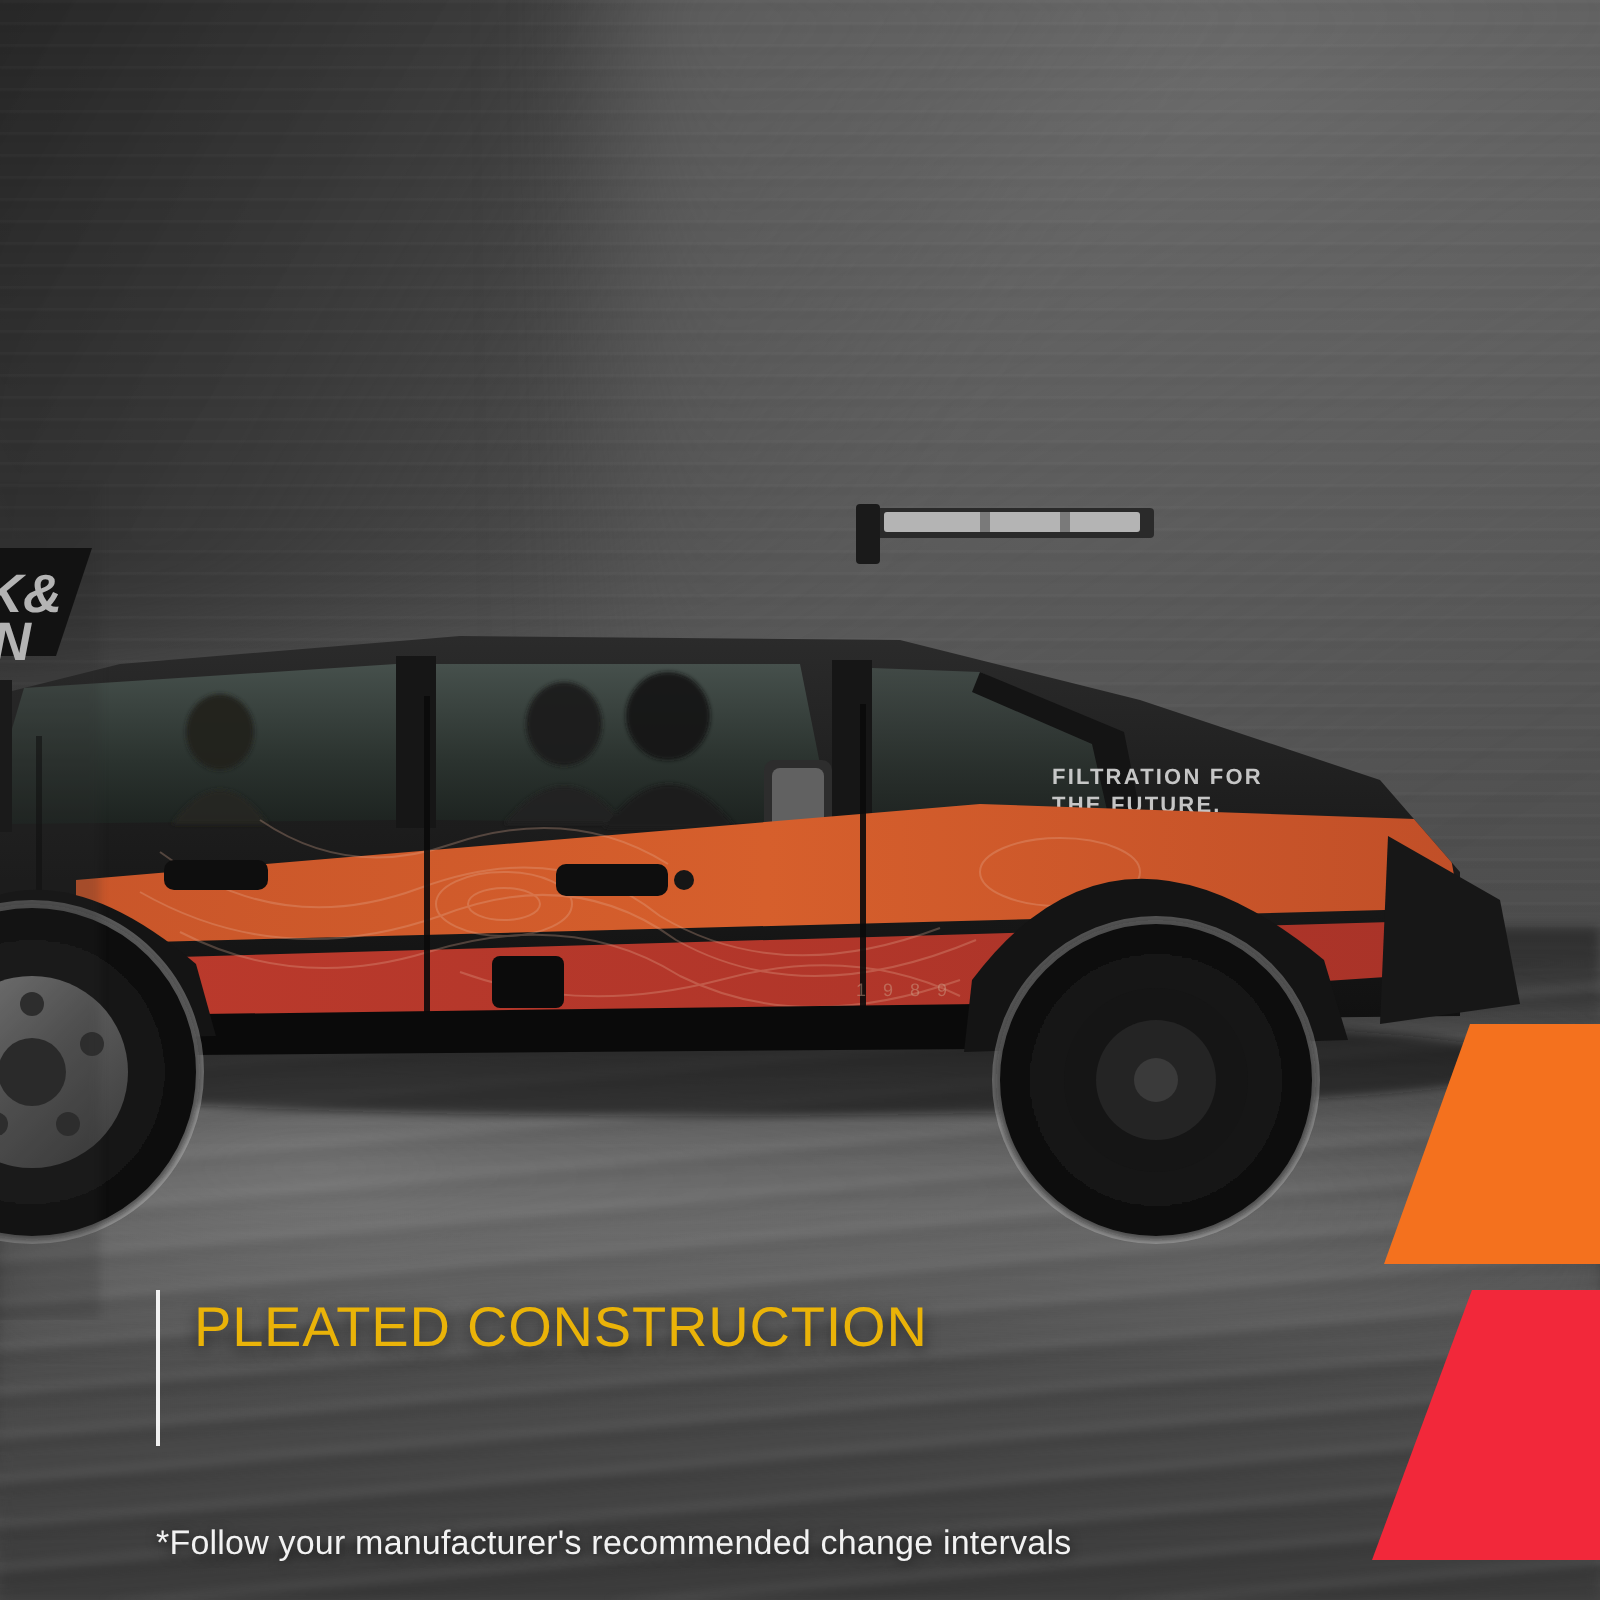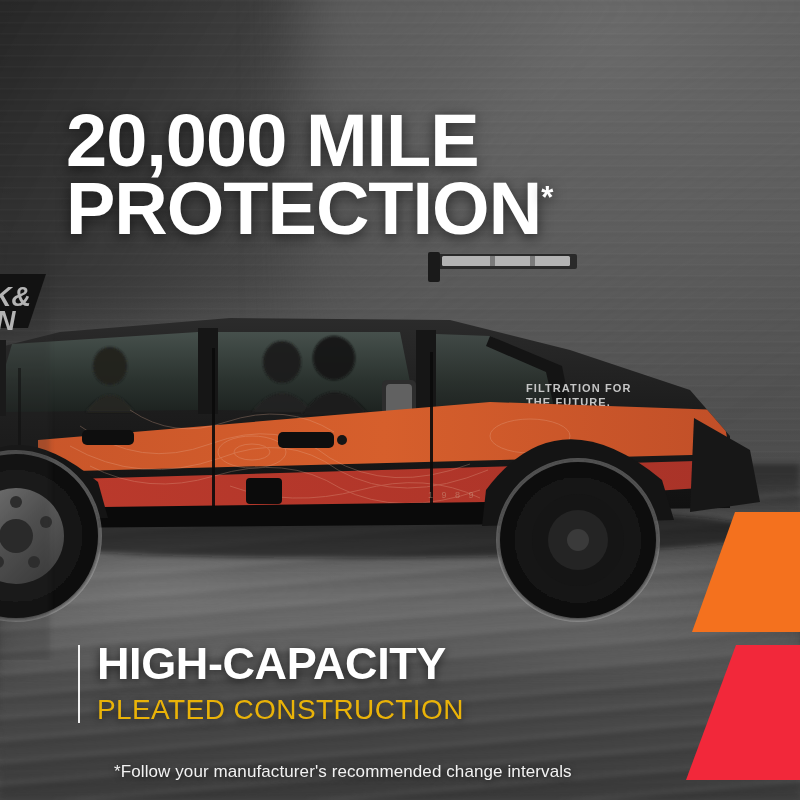--- a/index.html
+++ b/index.html
@@ -122,21 +122,20 @@
     white-space:nowrap;
   }
 
   .footnote {
     position:absolute; left:78px; top:762px;
     font-size:17px; line-height:1.2;
     font-weight:400; color:#f2f2f2;
     letter-spacing:.1px;
     text-shadow:0 1px 6px rgba(0,0,0,.6);
     white-space:nowrap;
-    margin-left:36px;
   }
 </style>
 </head>
 <body>
 
 <div id="ad">
 
   <div class="photo">
     <div class="bg-sky"></div>
     <div class="bg-ridge"></div>
@@ -308,27 +307,22 @@
   <div class="shapes">
     <svg viewBox="0 0 130 310" preserveAspectRatio="none" style="width:100%;height:100%;display:block">
       <polygon points="65,22 130,22 130,142 22,142" fill="#F4711E"></polygon>
       <polygon points="66,155 130,155 130,290 16,290" fill="#F2283A"></polygon>
     </svg>
   </div>
 
   <div class="copy">
 
 
-    <div class="headline">
-      <span class="l2">20,000 MILE</span>
-      <span class="l2"><span>PROTECTION</span><sup>*</sup></span>
-    </div>
 
     <div class="subblock">
       <span class="rule"></span>
-      <div class="sub-main">HIGH-CAPACITY</div>
       <div class="sub-secondary">PLEATED CONSTRUCTION</div>
     </div>
 
     <div class="footnote">*Follow your manufacturer's recommended change intervals</div>
   </div>
 
 </div>
 
 </body></html>

